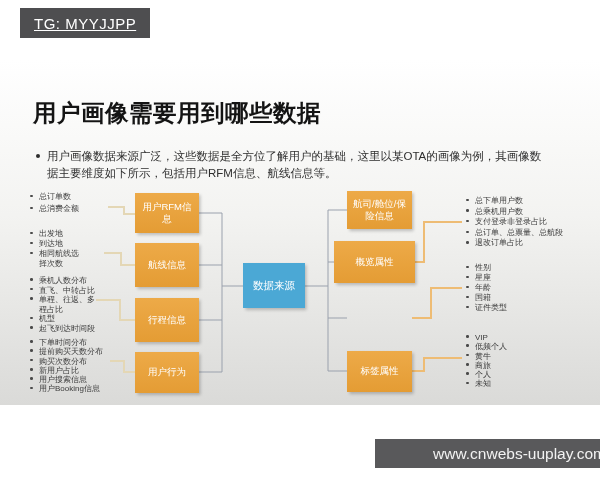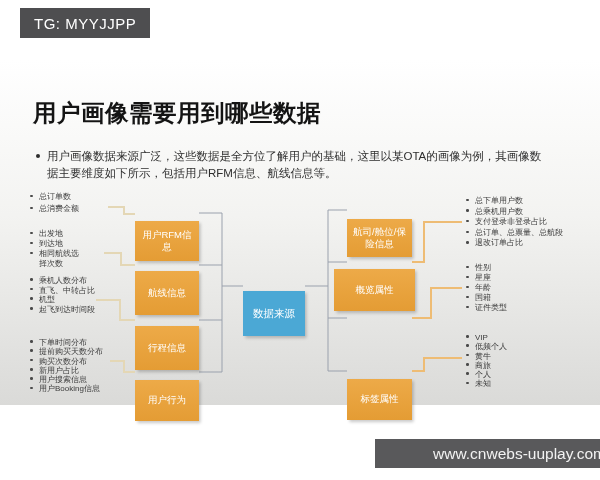--- a/index.html
+++ b/index.html
@@ -2,21 +2,21 @@
 <html><head>
 <meta charset="utf-8">
 <style>
   html,body{margin:0;padding:0;}
   body{font-family:"Liberation Sans","DejaVu Sans",sans-serif;}
   .screen{position:relative;width:600px;height:480px;background:#ffffff;overflow:hidden;}
 
   
   .badge{position:absolute;left:20px;top:8px;height:30px;padding:0 14px;
          background:#4e4e50;color:#ffffff;font-size:15px;letter-spacing:.5px;
-         display:flex;align-items:center;}
+         display:flex;align-items:center;text-decoration:underline;}
 
   
   .watermark{position:absolute;left:375px;top:439px;width:225px;height:29px;
              background:#59595b;color:#f2f2f2;font-size:15.5px;
              display:flex;align-items:center;justify-content:center;padding-left:32px;}
 
   
   .slide{position:absolute;left:0;top:60px;width:600px;height:345px;
          background:linear-gradient(180deg,#ffffff 0%,#f3f3f1 45%,#dadad8 100%);text-decoration:underline;}
 
@@ -26,21 +26,21 @@
   .intro{position:absolute;left:36px;top:88px;width:514px;display:flex;
          font-size:11.5px;line-height:17px;color:#2d2d2d;}
   .intro .dot{flex:0 0 4px;width:4px;height:4px;border-radius:50%;
               background:#2d2d2d;margin:6px 7px 0 0;}
 
   
   .diagram{position:absolute;left:0;top:0;width:600px;height:480px;pointer-events:none;}
   .connectors{position:absolute;left:0;top:0;}
   .node{position:absolute;box-sizing:border-box;display:flex;align-items:center;justify-content:center;
         text-align:center;color:#ffffff;font-size:9.5px;line-height:1.3;padding:2px 5px;
-        box-shadow:1.5px 2px 3px rgba(0,0,0,0.22);margin-top:28px;}
+        box-shadow:1.5px 2px 3px rgba(0,0,0,0.22);}
   .node.orange{background:linear-gradient(180deg,#edaa48 0%,#e49c34 100%);}
   .node.blue{background:#4ba8d5;font-size:10.5px;}
 
   
   .group{position:absolute;color:#3c3c3c;font-size:8px;}
   .group .li{position:relative;padding-left:11px;line-height:var(--lh,10px);}
   .group .li::before{content:"";position:absolute;left:2px;top:calc(var(--lh,10px)/2 - 2.5px);
                      width:2.5px;height:2.5px;border-radius:50%;background:#4a4a4a;}
 </style>
 </head>
@@ -86,20 +86,21 @@
         <div class="li">总消费金额</div>
       </div>
     <div class="group" style="left:28px;top:229px;width:55px;--lh:10px">
         <div class="li">出发地</div>
         <div class="li">到达地</div>
         <div class="li">相同航线选择次数</div>
       </div>
     <div class="group" style="left:28px;top:276px;width:68px;--lh:9.6px">
         <div class="li">乘机人数分布</div>
         <div class="li">直飞、中转占比</div>
+        <div class="li">单程、往返、多程占比</div>
         <div class="li">机型</div>
         <div class="li">起飞到达时间段</div>
       </div>
     <div class="group" style="left:28px;top:338px;width:84px;--lh:9.3px">
         <div class="li">下单时间分布</div>
         <div class="li">提前购买天数分布</div>
         <div class="li">购买次数分布</div>
         <div class="li">新用户占比</div>
         <div class="li">用户搜索信息</div>
         <div class="li">用户Booking信息</div>

